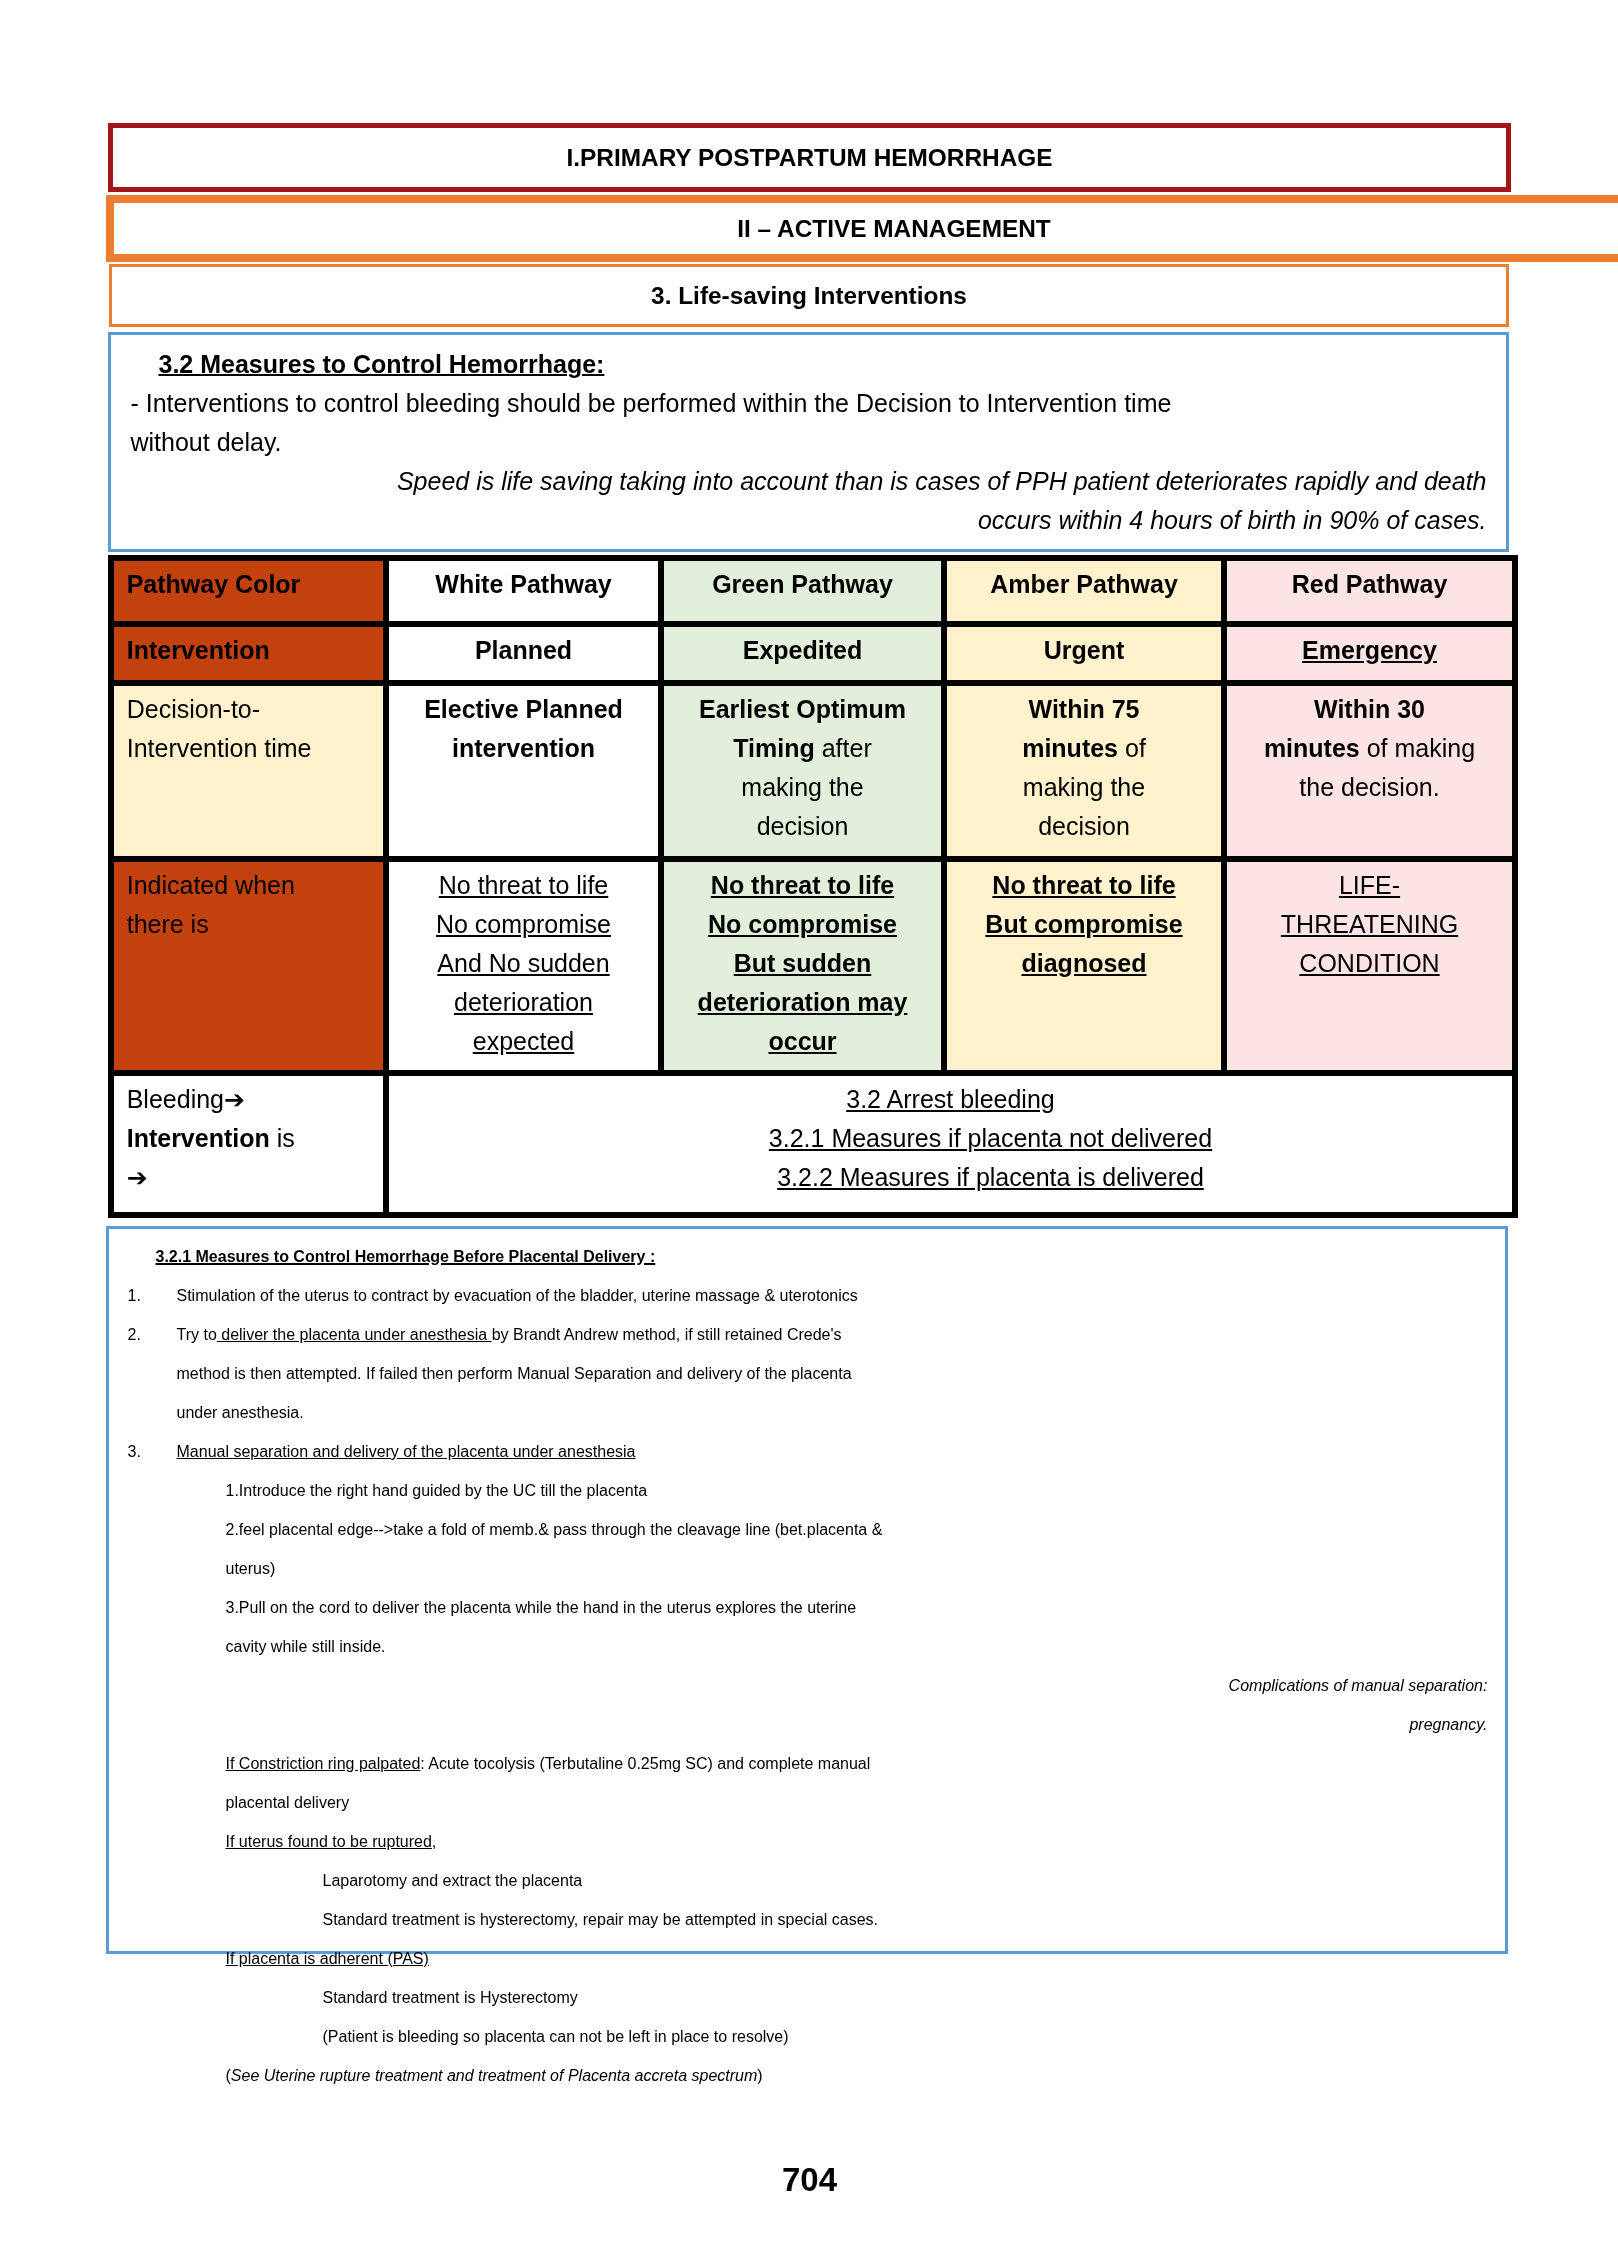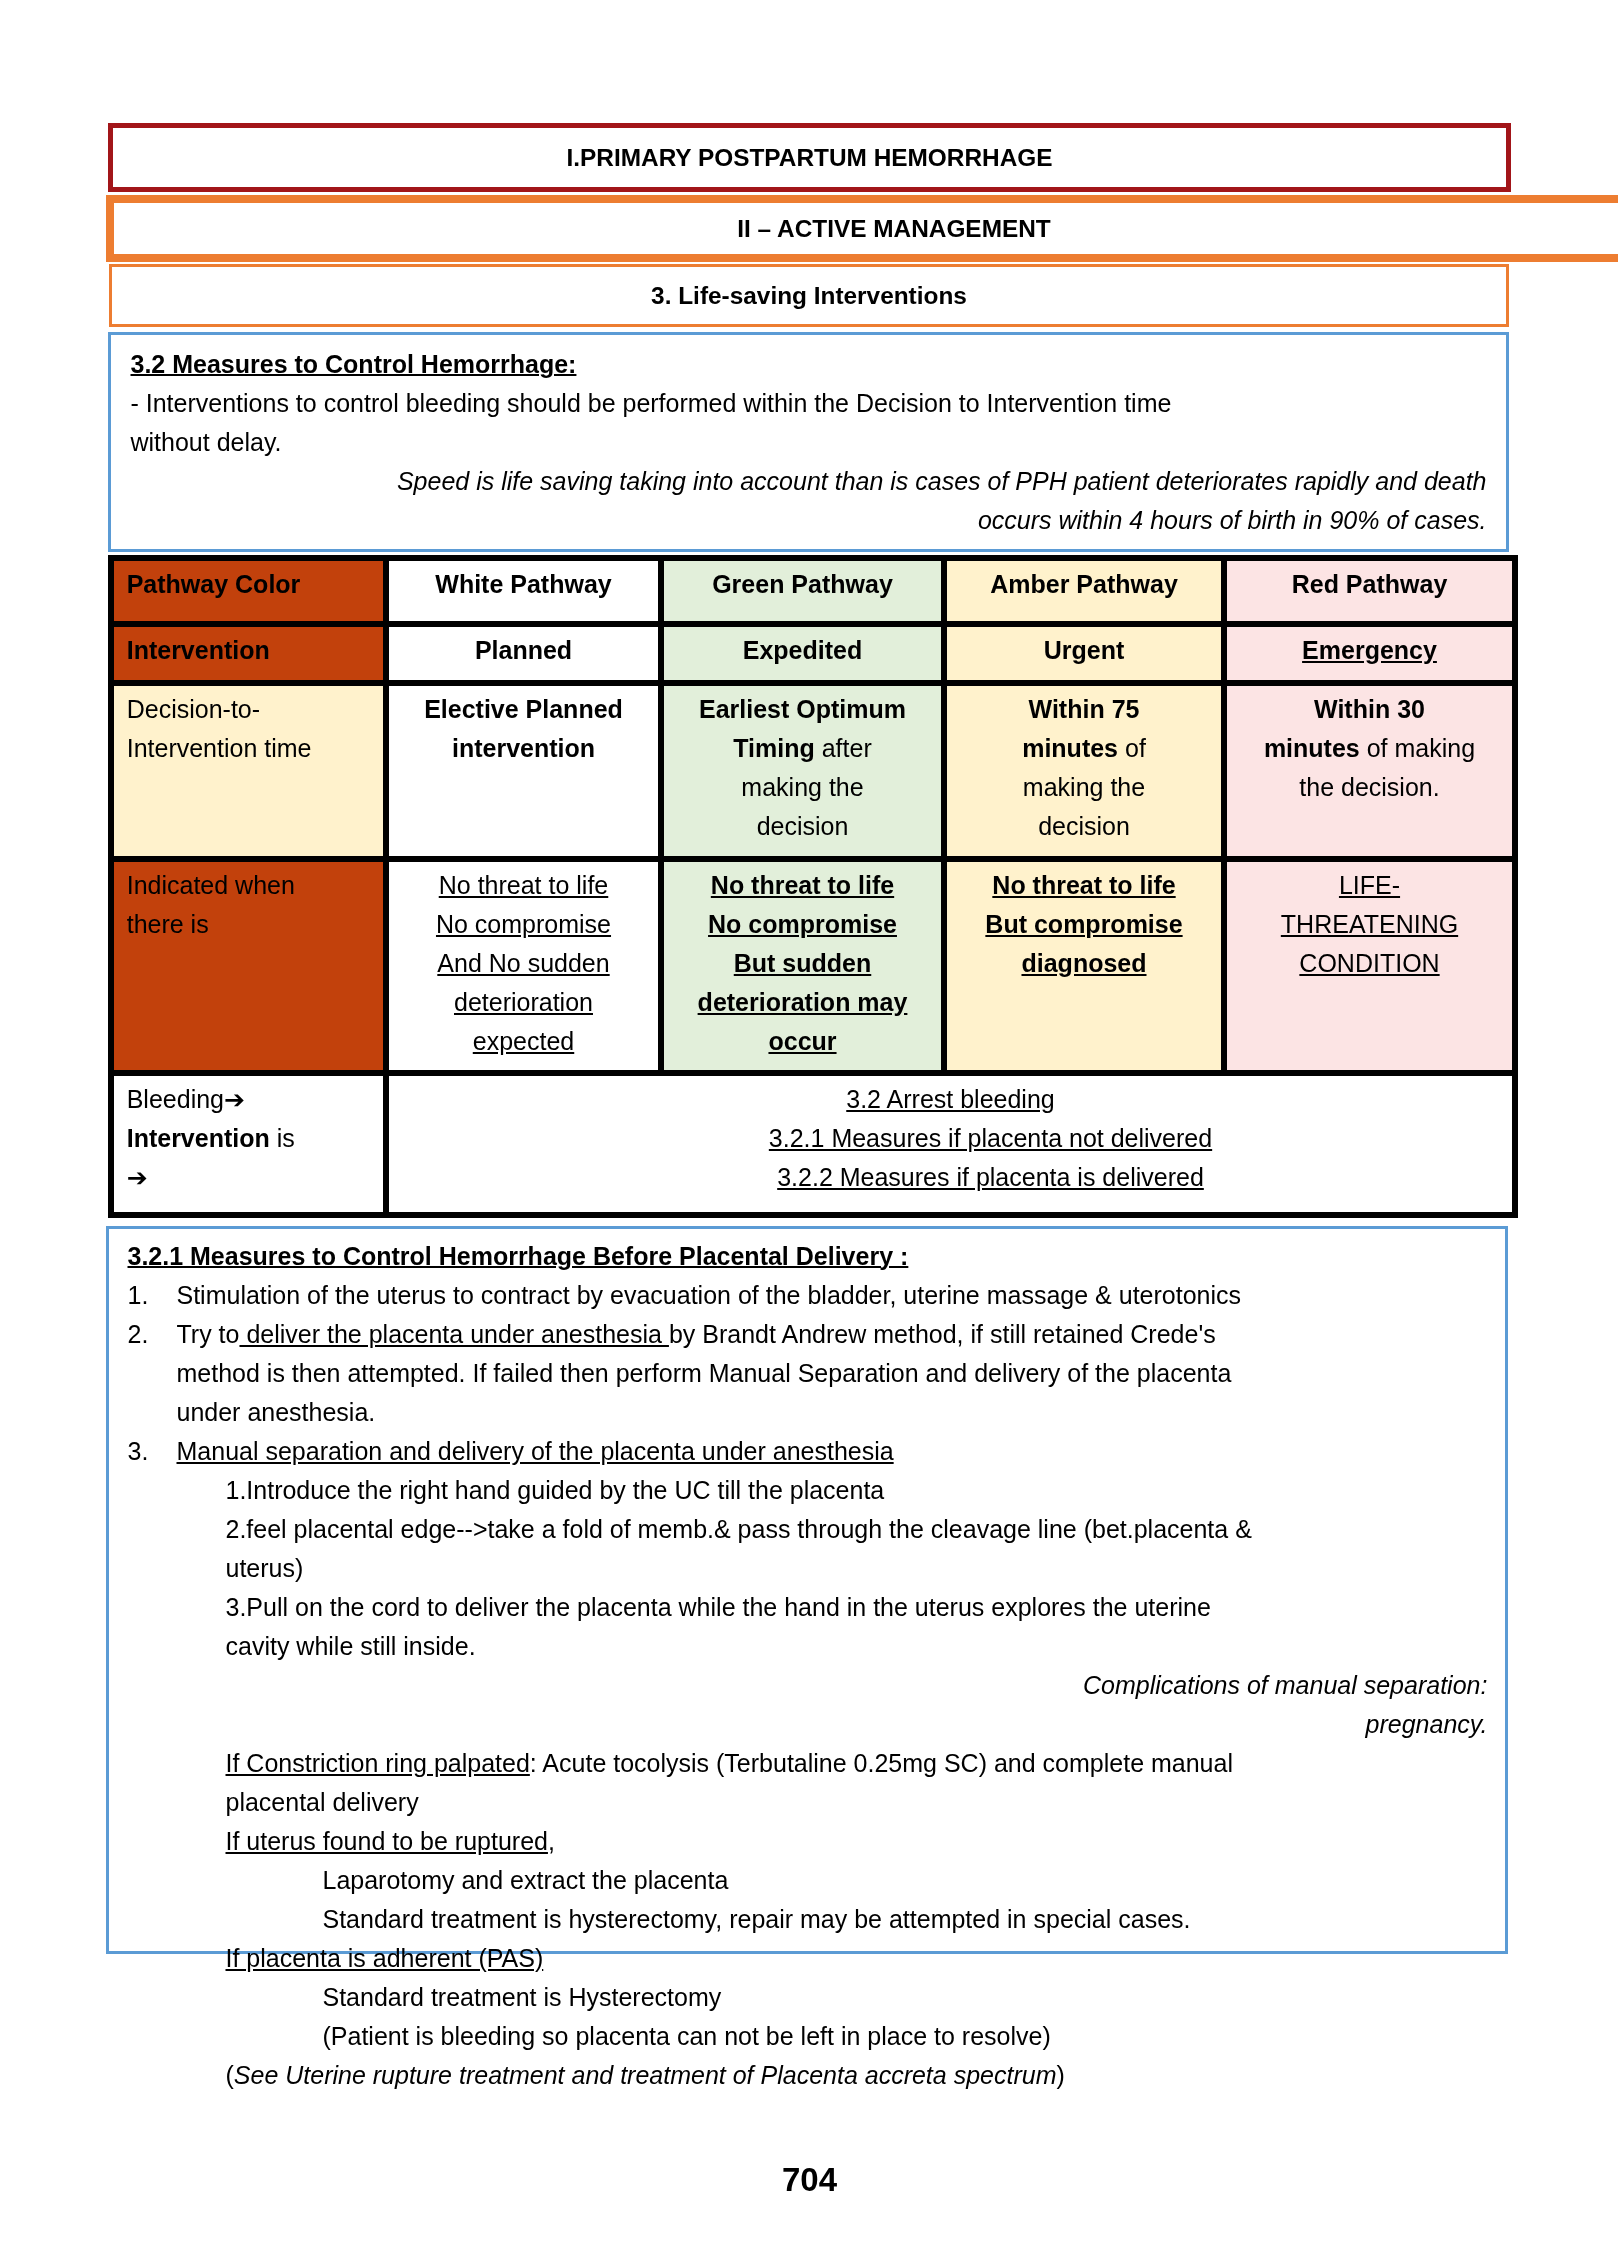--- a/index.html
+++ b/index.html
@@ -6,21 +6,21 @@
   body { width: 1619px; height: 2263px; position: relative; overflow: hidden;
          font-family: "Liberation Sans", "DejaVu Sans", sans-serif; color: #000; }
   .abs { position: absolute; box-sizing: border-box; }
   .titlebox { display: flex; align-items: center; justify-content: center;
               font-weight: bold; font-size: 24.4px; background: #fff; }
   #box1 { left: 108px; top: 123px; width: 1403px; height: 69px; border: 5.9px solid #a21519; }
   #box2 { left: 106px; top: 195px; width: 1576px; height: 67px; border: 8.8px solid #ed7d31; }
   #box3 { left: 109px; top: 264px; width: 1400px; height: 63px; border: 3.9px solid #ed7d31; }
   #box4 { left: 108px; top: 332px; width: 1401px; height: 220px; border: 3.9px solid #5b9bd5;
           padding: 9.8px 19.5px 0 19.5px; font-size: 25px; line-height: 39px; }
-  .heading-u { font-weight: bold; text-decoration: underline; text-decoration-thickness: 2px; }
+  .heading-u { font-weight: bold; text-decoration: underline; text-decoration-thickness: 2px; margin-left: 28px; }
   .ital { font-style: italic; text-align: right; }
 
   
   #pathway-table { left: 108px; top: 555px; width: 1403px; height: 662px; }
   table.pt { border-collapse: collapse; width: 100%; height: 100%; table-layout: fixed; }
   table.pt td { border: 6.3px solid #000; box-sizing: border-box; vertical-align: top;
                 font-size: 25px; line-height: 39px; padding: 3.9px 9.8px; text-align: center; }
   table.pt td.lbl { text-align: left; padding-left: 12.7px; }
   .c-label { background: #c2410c; }
   .c-white { background: #ffffff; }
@@ -33,21 +33,21 @@
   .tr1 td { height: 66px; vertical-align: middle; }
   .tr2 td { height: 59px; vertical-align: middle; }
   .tr3 td { height: 176px; }
   .tr4 td { height: 214px; }
   .tr5 td { height: 142px; }
   td.bleed-content { text-align: left; padding-left: 15.6px; }
   .ind1 { padding-left: 0; }
   .ind2 { padding-left: 80px; }
 
   #box5 { left: 106px; top: 1226px; width: 1402px; height: 728px; border: 3.9px solid #5b9bd5;
-          padding: 7.8px 17.6px 0 18.5px; font-size: 25px; line-height: 39px; }
+          padding: 7.8px 17.6px 0 18.5px; font-size: 16px; line-height: 39px; }
   .li { position: relative; padding-left: 49px; }
   .li .num { position: absolute; left: 0; top: 0; }
   .sub { padding-left: 98px; }
   .sub2 { padding-left: 195px; }
   .sub-ital-indent { padding-left: 121px; }
 
   #page-number { left: 0; width: 1619px; top: 2161px; text-align: center;
                  font-weight: bold; font-size: 33px; font-family: "Liberation Sans", sans-serif; }
 </style>
 </head>

